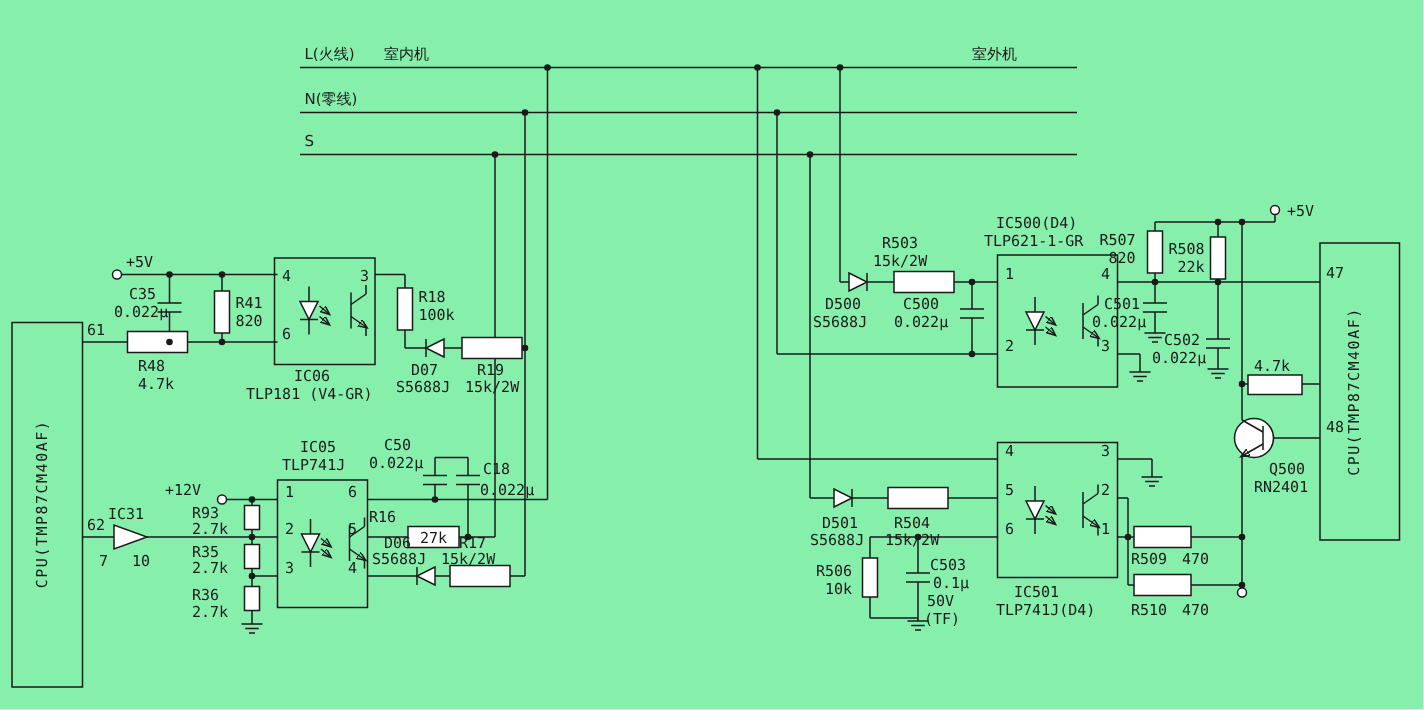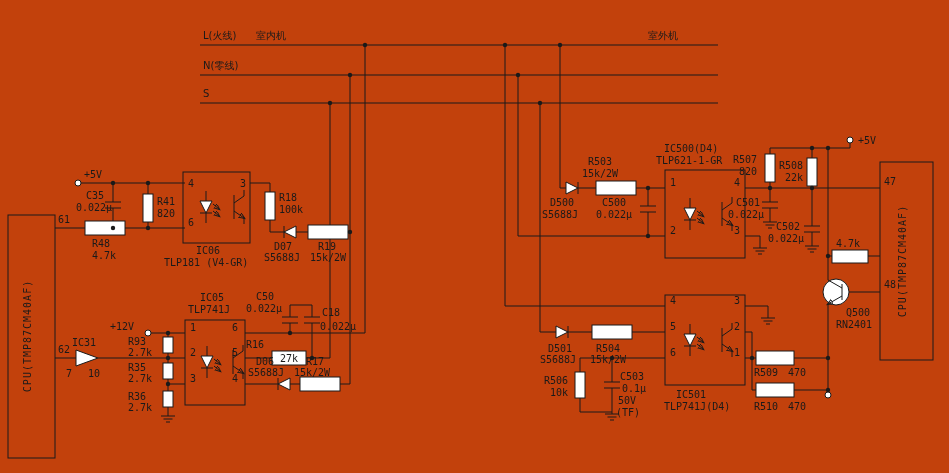--- a/index.html
+++ b/index.html
@@ -1,16 +1,16 @@
 <!DOCTYPE html>
 <html><head>
 <meta charset="utf-8">
 <style>
   html,body{margin:0;padding:0;background:#ffffff;}
-  #stage{position:relative;width:949px;height:473px;background:#c2410c;overflow:hidden;}
+  #stage{position:relative;width:949px;height:473px;background:#86efac;overflow:hidden;}
   svg{display:block;}
   svg line, svg rect, svg polygon, svg circle, svg polyline, svg path{stroke:#1a1a1a;stroke-width:1;fill:none;}
   svg rect.res{fill:#ffffff;}
   svg polygon.dio{fill:#ffffff;}
   svg polygon.tri{fill:#ffffff;}
   svg circle.dot{fill:#1a1a1a;stroke:none;}
   svg circle.term{fill:#ffffff;}
   svg circle.tr{fill:#ffffff;}
   svg text{font-family:"DejaVu Sans Mono","DejaVu Sans",monospace;font-size:10px;fill:#1a1a1a;stroke:none;}
   svg text.cjk{font-family:"DejaVu Sans",sans-serif;}

